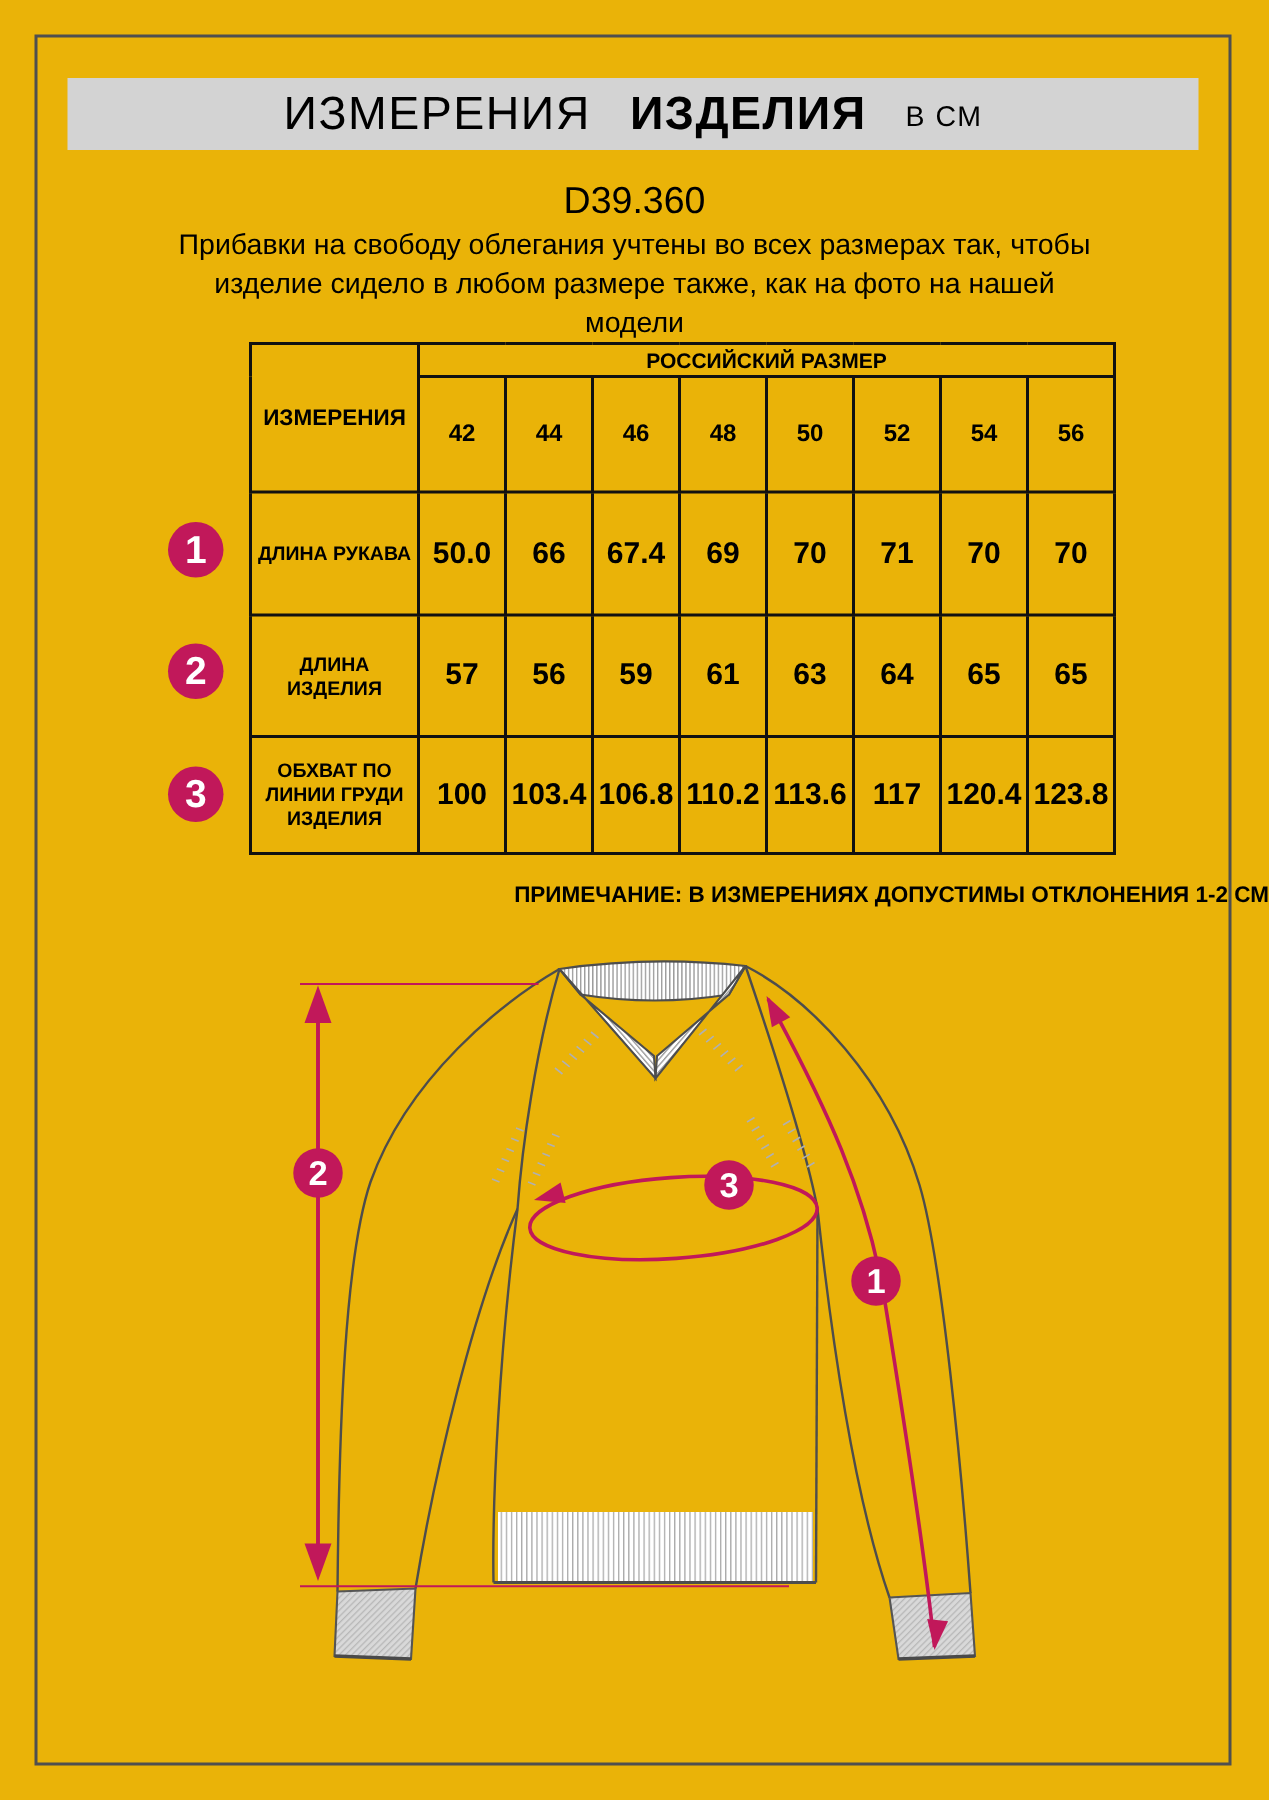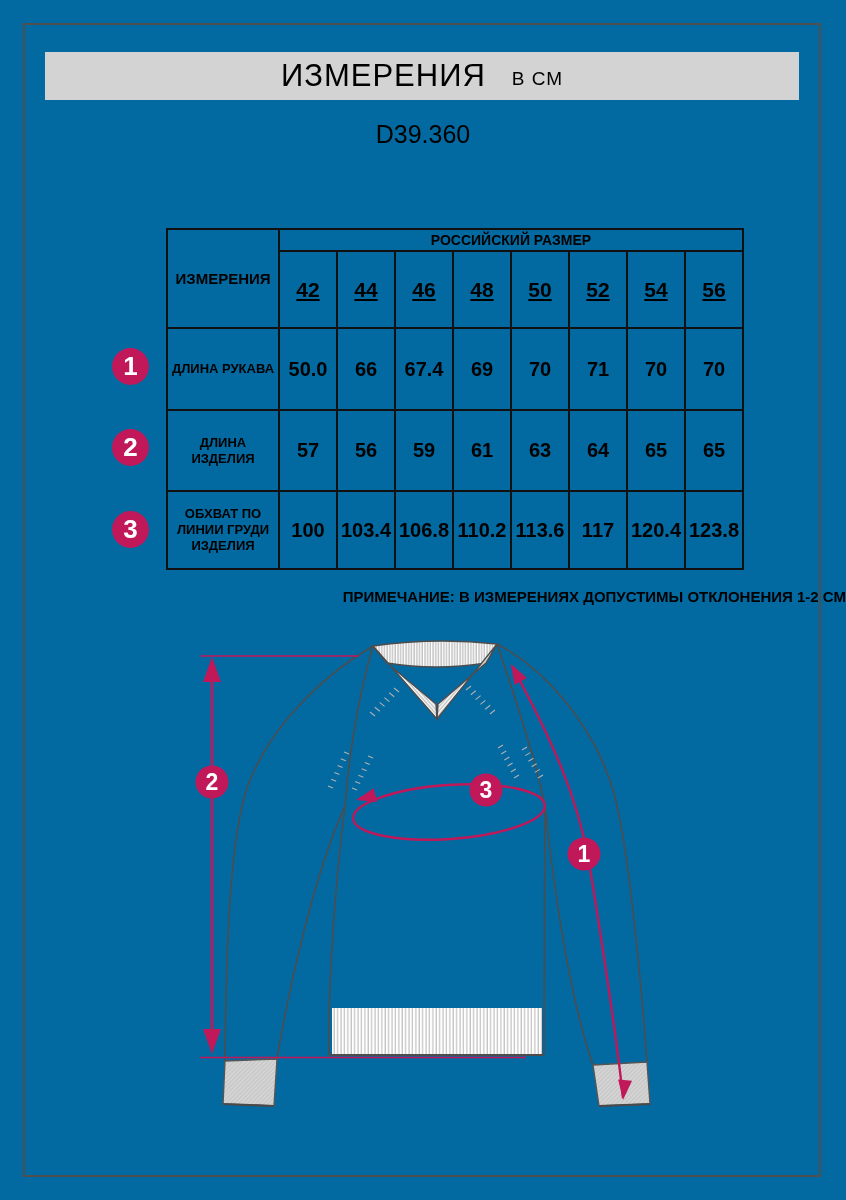--- a/index.html
+++ b/index.html
@@ -1,52 +1,58 @@
 <!DOCTYPE html>
 <html><head>
 <meta charset="utf-8">
 <style>
   html,body{margin:0;padding:0;background:#fff;}
-  #page{position:relative;width:846px;height:1200px;background:#0369a1;overflow:hidden;
+  #page{position:relative;width:846px;height:1200px;background:#eab308;overflow:hidden;
         font-family:"Liberation Sans",sans-serif;color:#000;}
   #frame{position:absolute;left:23px;top:23px;width:794px;height:1150px;border:2px solid #4f4f4f;}
   .header-bar{position:absolute;left:45px;top:52px;width:754px;height:48px;background:#d3d3d3;
         display:flex;align-items:center;justify-content:center;gap:26px;}
   .header-bar .t-reg{font-size:31px;letter-spacing:1px;font-weight:400;}
   .header-bar .t-bold{font-size:31px;letter-spacing:1px;font-weight:700;}
   .header-bar .t-units{font-size:19px;font-weight:400;margin-top:6px;letter-spacing:1px;}
   .product-code{position:absolute;left:0;top:120px;width:100%;text-align:center;font-size:25px;}
   .desc{position:absolute;left:0;top:151px;width:100%;text-align:center;font-size:19px;line-height:26px;}
   table.sizes{position:absolute;left:166px;top:228px;border-collapse:collapse;table-layout:fixed;}
   table.sizes td,table.sizes th{border:2px solid #111;text-align:center;vertical-align:middle;
         padding:0 2px;font-weight:700;}
   td.ru-size-hdr{height:20px;font-size:14px;}
   td.measure-hdr{width:106px;font-size:15px;}
-  td.size-num{width:52px;height:75px;font-size:21px;font-weight:700 !important;text-decoration:underline;}
+  td.size-num{width:52px;height:75px;font-size:16px;font-weight:700 !important;}
   td.row-label{font-size:13px;line-height:16px;}
   td.val{font-size:20px;}
   tr.r1 td{height:80px;} tr.r2 td{height:79px;} tr.r3 td{height:76px;}
   .mcircle{position:absolute;width:37px;height:37px;border-radius:50%;background:#c1185a;color:#fff;
         font-size:26px;font-weight:700;line-height:37px;text-align:center;}
   .note{position:absolute;left:0;top:588px;width:100%;text-align:right;font-size:15px;font-weight:700;}
   #sketch{position:absolute;left:0;top:620px;}
 </style>
 </head>
 <body>
 
 <div id="page">
   <div id="frame"></div>
 
   <div class="header-bar">
     <span class="t-reg">ИЗМЕРЕНИЯ</span>
+    <span class="t-bold">ИЗДЕЛИЯ</span>
     <span class="t-units">В СМ</span>
   </div>
 
   <div class="product-code">D39.360</div>
 
+  <div class="desc">
+    <div>Прибавки на свободу облегания учтены во всех размерах так, чтобы</div>
+    <div>изделие сидело в любом размере также, как на фото на нашей</div>
+    <div>модели</div>
+  </div>
 
   <table class="sizes">
     <tbody>
         <tr>
       <td class="measure-hdr" rowspan="2">ИЗМЕРЕНИЯ</td>
       <td class="ru-size-hdr" colspan="8">РОССИЙСКИЙ РАЗМЕР</td>
     </tr>
     <tr>
       <td class="size-num">42</td>
       <td class="size-num">44</td>

